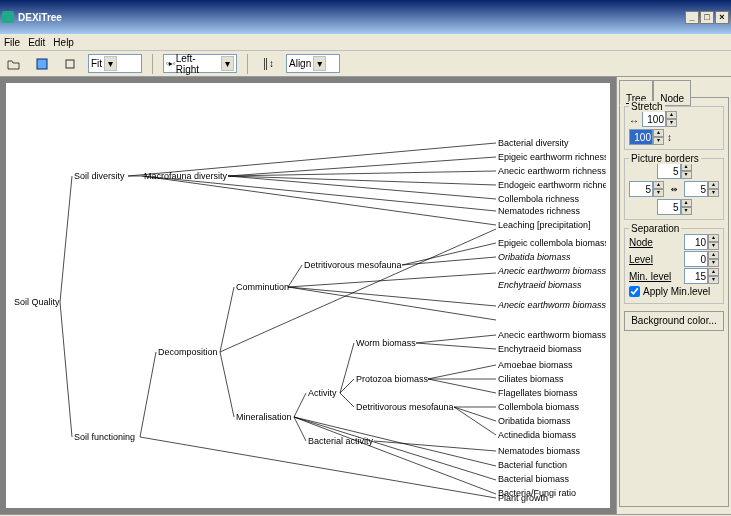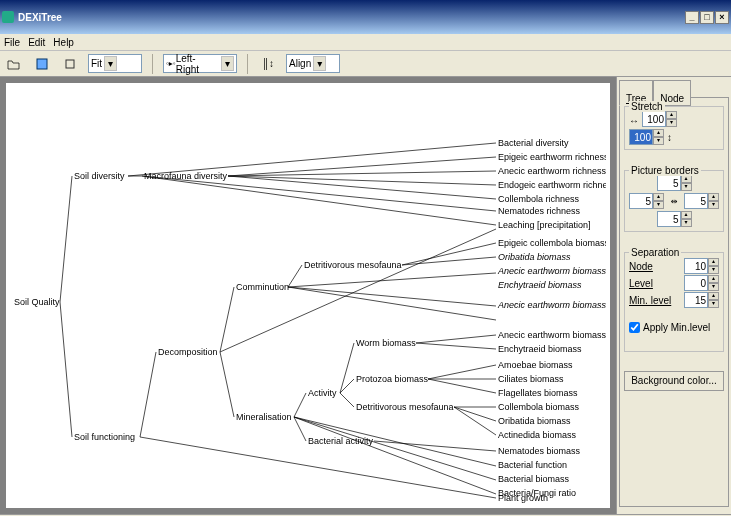--- a/index.html
+++ b/index.html
@@ -14,29 +14,29 @@
 .sel{height:19px;border:1px solid #7f9db9;background:#fff;display:flex;align-items:center;padding:0 2px;position:relative}
 .sel .dd{width:13px;height:15px;background:#e3e1d1;border:1px solid #c0c0c0;margin-left:2px;display:flex;align-items:center;justify-content:center}
 .sep{width:1px;height:20px;background:#aca899;margin:0 2px}
 .main{display:flex;height:437px}
 .canvas-wrap{flex:1;background:#808080;padding:6px;overflow:hidden}
 .canvas{background:#fff;width:100%;height:100%;position:relative;overflow:hidden}
 .panel{width:115px;background:#ece9d8;border-left:1px solid #999;padding:2px}
 .tabs{display:flex;height:18px}
 .tab{padding:12px 6px;border:1px solid #999;background:#ece9d8;position:relative;top:1px}
 .tab.active{background:#ece9d8;border-bottom-color:#ece9d8;text-decoration:underline}
-.tabpage{border:1px solid #999;padding:4px;height:410px;display:flex;flex-direction:column;gap:16px}
+.tabpage{border:1px solid #999;padding:4px;height:410px;display:flex;flex-direction:column;gap:4px}
 .grp{border:1px solid #c0c0c0;padding:4px;position:relative;margin-top:4px}
 .grp-title{position:absolute;top:-6px;left:4px;background:#ece9d8;padding:0 2px;font-size:10px}
 .spin{display:inline-flex;align-items:center}
 .spin input{width:24px;height:16px;border:1px solid #7f9db9;text-align:right;padding-right:1px}
 .spin .sb{display:flex;flex-direction:column}
 .spin .sb div{width:11px;height:8px;background:#e3e1d1;border:1px solid #999;font-size:6px;line-height:5px;text-align:center}
 .btn{height:20px;border:1px solid #999;background:#ece9d8;text-align:center;line-height:18px;margin-top:3px}
-.cb{display:flex;align-items:center;gap:3px;margin:14px 0}
+.cb{display:flex;align-items:center;gap:3px;margin:2px 0}
 .cb input{width:11px;height:11px}
 .row{display:flex;align-items:center;justify-content:space-between;margin:1px 0}
 .row a{text-decoration:underline;color:#000}
 .status{height:18px;background:#ece9d8;border-top:1px solid #999;display:flex}
 .status div{border:1px inset #fff;padding:2px 4px;margin:1px}
 .status .c1{width:90px}
 .status .c2{width:60px;text-align:center}
 .status .c3{flex:1}
 svg text{font-family:Tahoma,sans-serif;font-size:9px}
 svg line,svg path{stroke:#000;stroke-width:0.7;fill:none}

